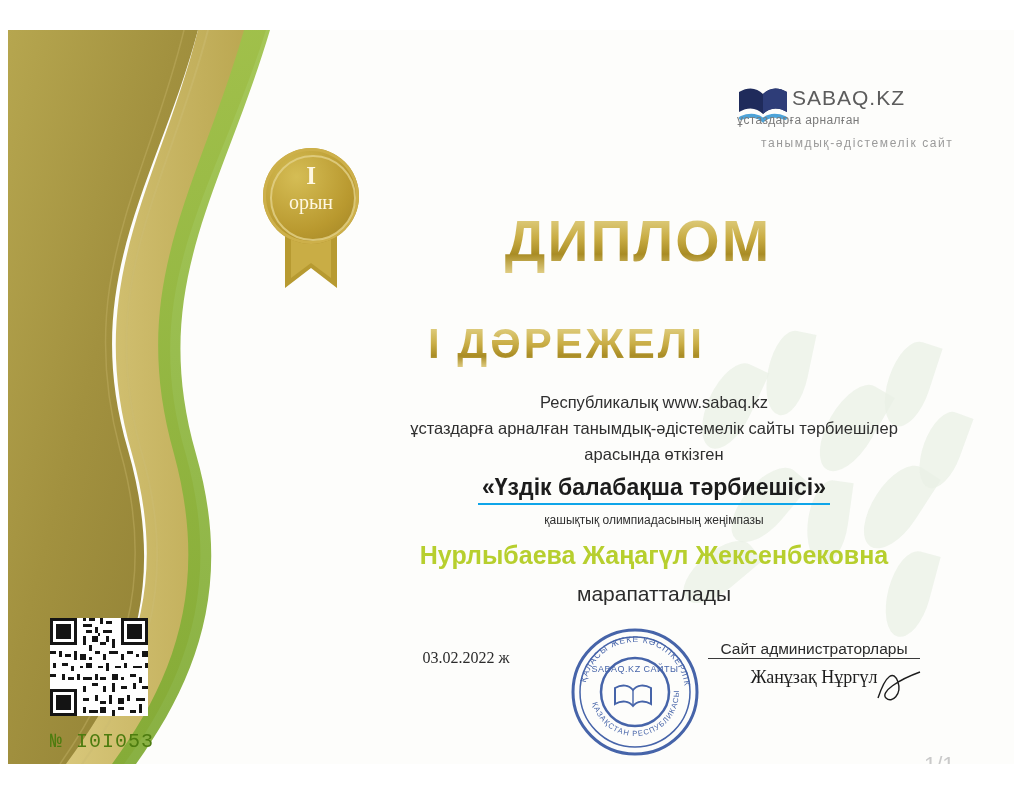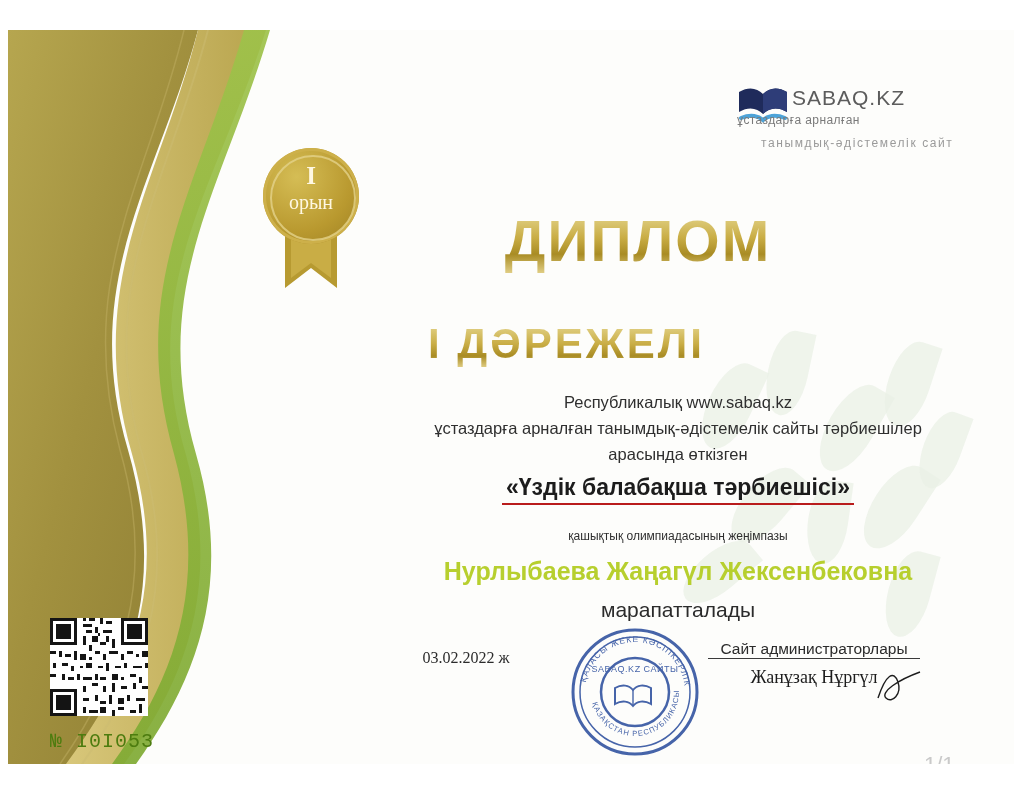--- a/index.html
+++ b/index.html
@@ -148,38 +148,38 @@
     background: linear-gradient(180deg,#e9dc9a 0%, #c9ad45 50%, #a98c24 75%, #e3d189 100%);
     -webkit-background-clip: text;
     background-clip: text;
     margin-top: 40px;
     -webkit-text-fill-color: transparent;
   }
 
   
   .body-block {
     position: absolute;
-    left: 340px;
+    left: 316px;
     top: 360px;
     width: 660px;
     text-align: center;
     color: #2f2f2f;
   }
   .body-line {
     font-size: 16.5px;
     line-height: 24px;
     margin: 0 0 2px 0;
   }
   .award-name {
     display: inline-block;
-    margin: 6px 0 18px 0;
+    margin: 6px 0 2px 0;
     font-size: 23px;
     font-weight: 700;
     color: #1c1c1c;
-    border-bottom: 2px solid #b91c1c;
+    border-bottom: 2px solid #0ea5e9;
     padding: 0 4px 2px 4px;
   }
   .sub-line {
     font-size: 12px;
     margin: 6px 0 0 0;
     color: #2f2f2f;
   }
   .winner {
     margin: 14px 0 0 0;
     font-size: 25px;

